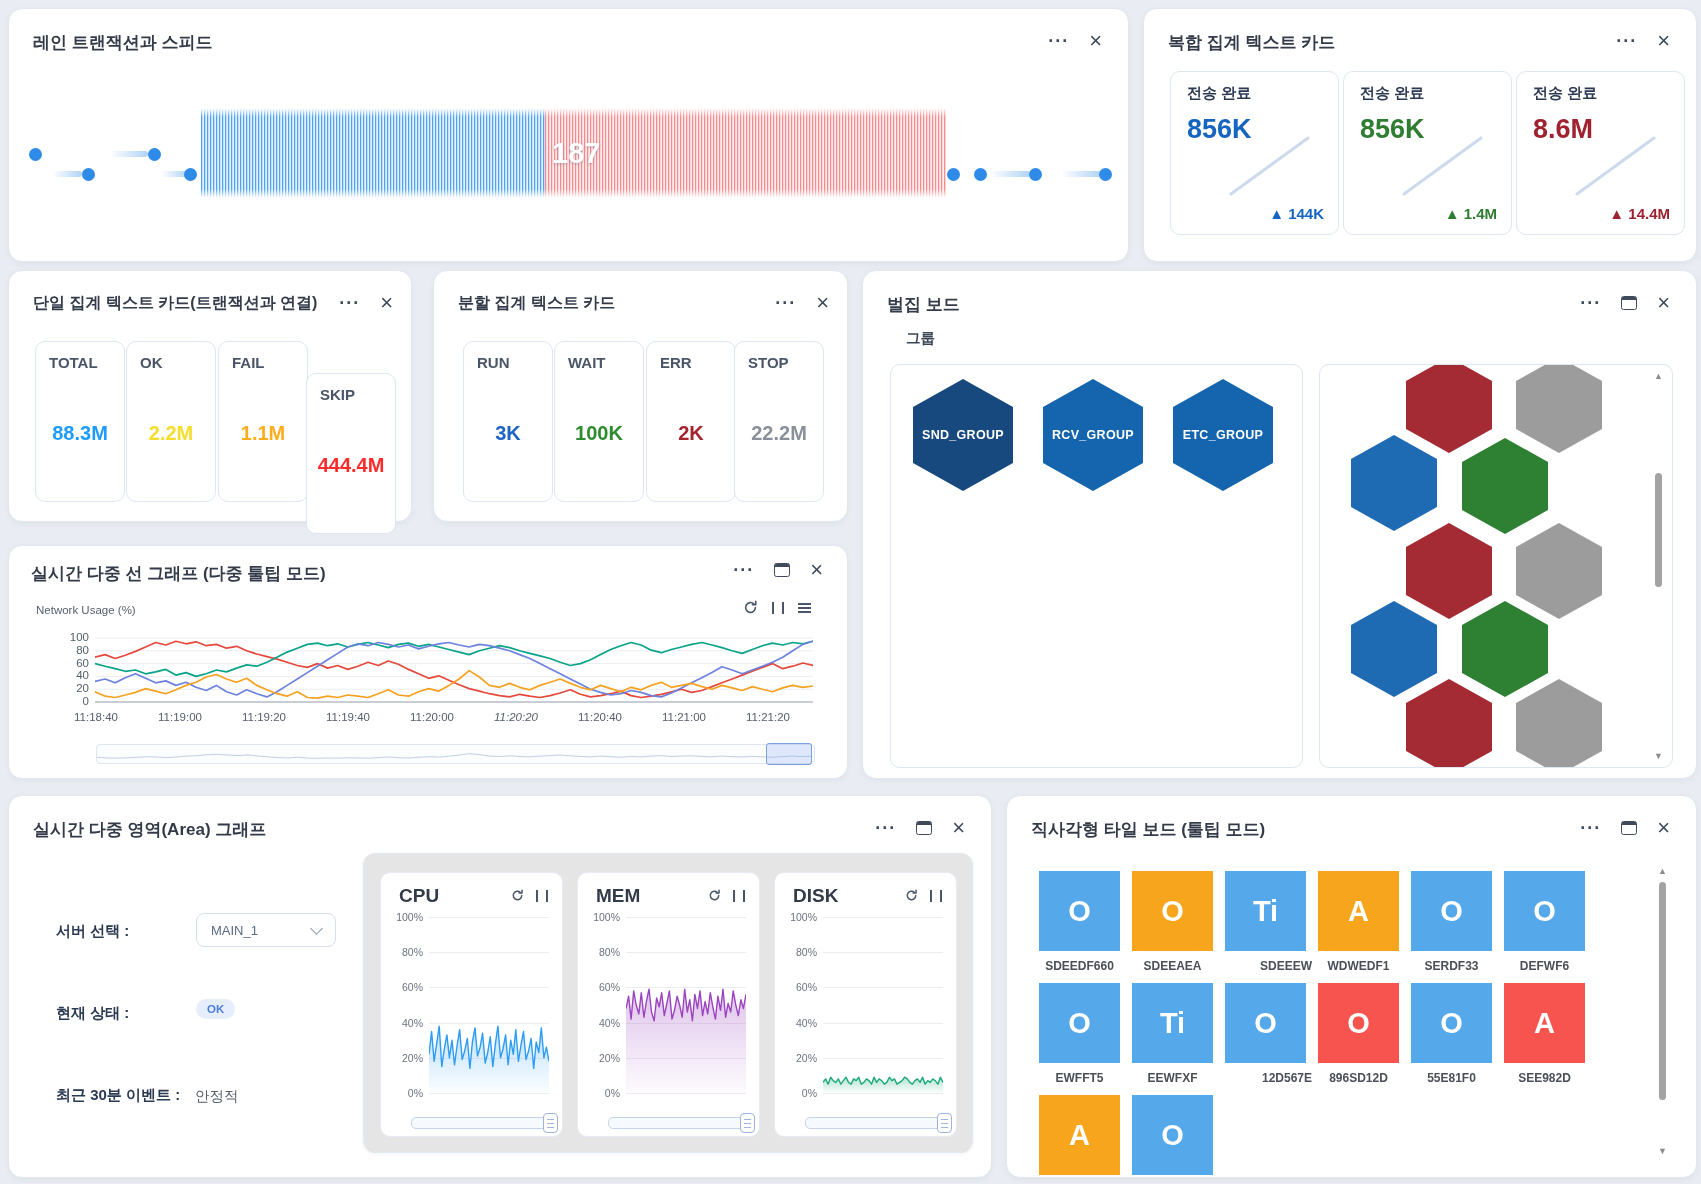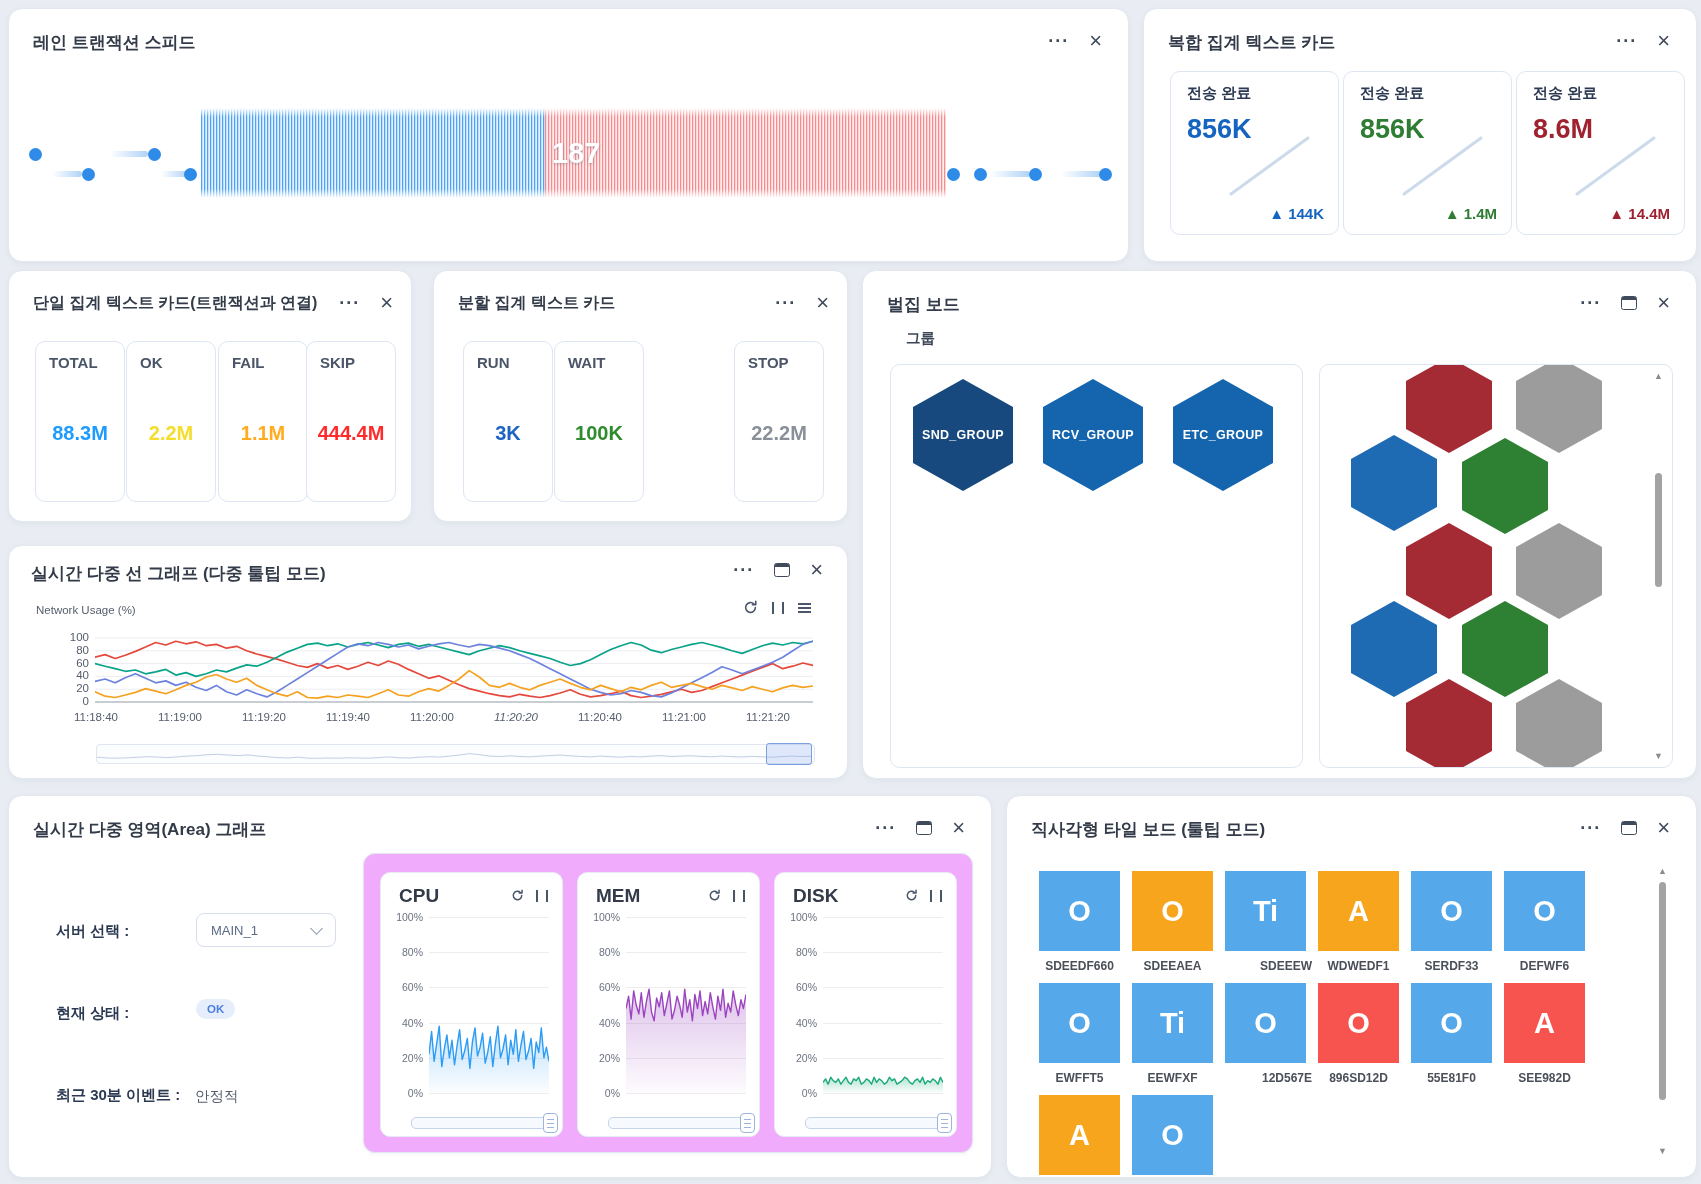--- a/index.html
+++ b/index.html
@@ -39,21 +39,21 @@
   .net-ylab{position:absolute;width:34px;text-align:right;font-size:11.5px;color:#555e6c;}
   .net-xlab{position:absolute;width:84px;text-align:center;font-size:11.5px;color:#555e6c;}
   .brush{position:absolute;left:87px;top:198px;width:717px;height:18px;border:1px solid #dfe6f2;border-radius:4px;background:#fcfdff;}
   .bsel{position:absolute;right:2px;top:-2px;width:44px;height:20px;background:rgba(110,150,230,.20);border:1.5px solid #7c9fe0;border-radius:3px;cursor:grab;}
   
   .form-label{position:absolute;font-size:15px;font-weight:bold;color:#2b3a52;}
   .form-value{position:absolute;font-size:14.5px;color:#555e6c;}
   .select{position:absolute;width:140px;height:34px;border:1px solid #d7dfec;border-radius:8px;display:flex;align-items:center;justify-content:space-between;padding:0 14px;box-sizing:border-box;color:#5a6b85;font-size:13px;cursor:pointer;background:#fff;}
   .chev{width:8px;height:8px;border-right:1.8px solid #8794a8;border-bottom:1.8px solid #8794a8;transform:rotate(45deg);margin-top:-3px;}
   .pill{position:absolute;background:#e6edfb;color:#4a7de0;font-size:11.5px;font-weight:bold;border-radius:11px;padding:4px 11px;}
-  .charts-box{position:absolute;left:354px;top:57px;width:608px;height:298px;border:1px solid #e2e8f2;border-radius:12px;background:#f0abfc;box-shadow:0 1px 4px rgba(25,39,80,.05);}
+  .charts-box{position:absolute;left:354px;top:57px;width:608px;height:298px;border:1px solid #e2e8f2;border-radius:12px;background:#e5e5e5;box-shadow:0 1px 4px rgba(25,39,80,.05);}
   .chart-card{position:absolute;top:18px;width:181px;height:263px;border:1px solid #e6ebf4;border-radius:10px;background:#fff;}
   .cc-title{position:absolute;left:18px;top:12px;font-size:19px;font-weight:bold;color:#333b49;}
   .cc-icons{position:absolute;right:14px;top:16px;display:flex;gap:12px;align-items:center;color:#4a5568;}
   .cc-plot{position:absolute;left:0;top:44px;width:181px;height:176px;}
   .cc-plot .yt{position:absolute;left:0;width:42px;text-align:right;font-size:10.5px;color:#6b7280;}
   .cc-plot .gl{position:absolute;left:48px;width:120px;height:1px;background:#ededed;}
   .cc-svg{position:absolute;left:48px;top:0;}
   .slider{position:absolute;left:30px;top:244px;width:143px;height:10px;border:1px solid #c6d4ea;border-radius:5px;background:#f6f9fd;cursor:pointer;}
   .shandle{position:absolute;right:-3px;top:-5px;width:13px;height:18px;border:1.5px solid #9db4de;border-radius:4px;background:#fff;}
   .shandle::before{content:"";position:absolute;left:3px;right:3px;top:4px;bottom:4px;background:repeating-linear-gradient(0deg,#9db4de 0 1.5px,transparent 1.5px 4px);}
@@ -62,21 +62,21 @@
   .tile span{color:#fff;font-weight:bold;font-size:29px;}
   .tile-label{position:absolute;width:93px;text-align:center;font-size:12px;font-weight:bold;color:#4a4f58;}
   svg{display:block;}
 </style>
 </head>
 <body>
 
 <div id="app">
 
   <div class="panel" style="left:8px;top:8px;width:1119px;height:252px;">
-    <div class="ptitle">레인 트랜잭션 스피드</div>
+    <div class="ptitle">레인 트랜잭션과 스피드</div>
     <div class="hicons">
       <span class="dots">···</span>
       <span class="xicon">×</span>
     </div>
     <div class="band" id="band-left" style="left: 192px; width: 344px; background: repeating-linear-gradient(90deg, rgb(78, 163, 246) 0px, rgb(78, 163, 246) 1px, rgba(78, 163, 246, 0.35) 1px, rgba(78, 163, 246, 0.35) 2px, rgba(78, 163, 246, 0.15) 2px, rgba(78, 163, 246, 0.15) 3px);"></div>
     <div class="band" id="band-right" style="left: 536px; width: 401px; background: repeating-linear-gradient(90deg, rgb(249, 137, 140) 0px, rgb(249, 137, 140) 1px, rgba(249, 137, 140, 0.35) 1px, rgba(249, 137, 140, 0.35) 2px, rgba(249, 137, 140, 0.15) 2px, rgba(249, 137, 140, 0.15) 3px);"></div>
     <div class="rain-value" style="left:543px;top:128px;">187</div>
     <div class="rdot" style="left:20px;top:139px;"></div>
     <div class="rtrail" style="left:101px;top:142px;width:38px;"></div>
     <div class="rdot" style="left:139px;top:139px;"></div>
@@ -135,39 +135,43 @@
       <div class="svalue" style="color: rgb(30, 155, 255);">88.3M</div>
     </div>
     <div class="scard" style="left:117px;">
       <div class="slabel">OK</div>
       <div class="svalue" style="color: rgb(245, 221, 43);">2.2M</div>
     </div>
     <div class="scard" style="left:209px;">
       <div class="slabel">FAIL</div>
       <div class="svalue" style="color: rgb(255, 172, 30);">1.1M</div>
     </div>
-    <div class="scard" style="left:297px;">
+    <div class="scard" style="left:297px;margin-top:32px;">
       <div class="slabel">SKIP</div>
       <div class="svalue" style="color: rgb(255, 43, 43);">444.4M</div>
     </div>
   </div>
 
   <div class="panel" style="left:433px;top:270px;width:413px;height:250px;">
     <div class="ptitle" style="font-size:16px;">분할 집계 텍스트 카드</div>
     <div class="hicons" style="right:18px;">
       <span class="dots">···</span>
       <span class="xicon">×</span>
     </div>
     <div class="scard" style="left:29px;">
       <div class="slabel">RUN</div>
       <div class="svalue" style="color: rgb(29, 99, 196);">3K</div>
     </div>
     <div class="scard" style="left:120px;">
       <div class="slabel">WAIT</div>
       <div class="svalue" style="color: rgb(46, 139, 46);">100K</div>
+    </div>
+    <div class="scard" style="left:212px;">
+      <div class="slabel">ERR</div>
+      <div class="svalue" style="color: rgb(163, 36, 46);">2K</div>
     </div>
     <div class="scard" style="left:300px;">
       <div class="slabel">STOP</div>
       <div class="svalue" style="color: rgb(138, 144, 153);">22.2M</div>
     </div>
   </div>
 
   <div class="panel" style="left:862px;top:270px;width:833px;height:507px;">
     <div class="ptitle">벌집 보드</div>
     <div class="hicons">

